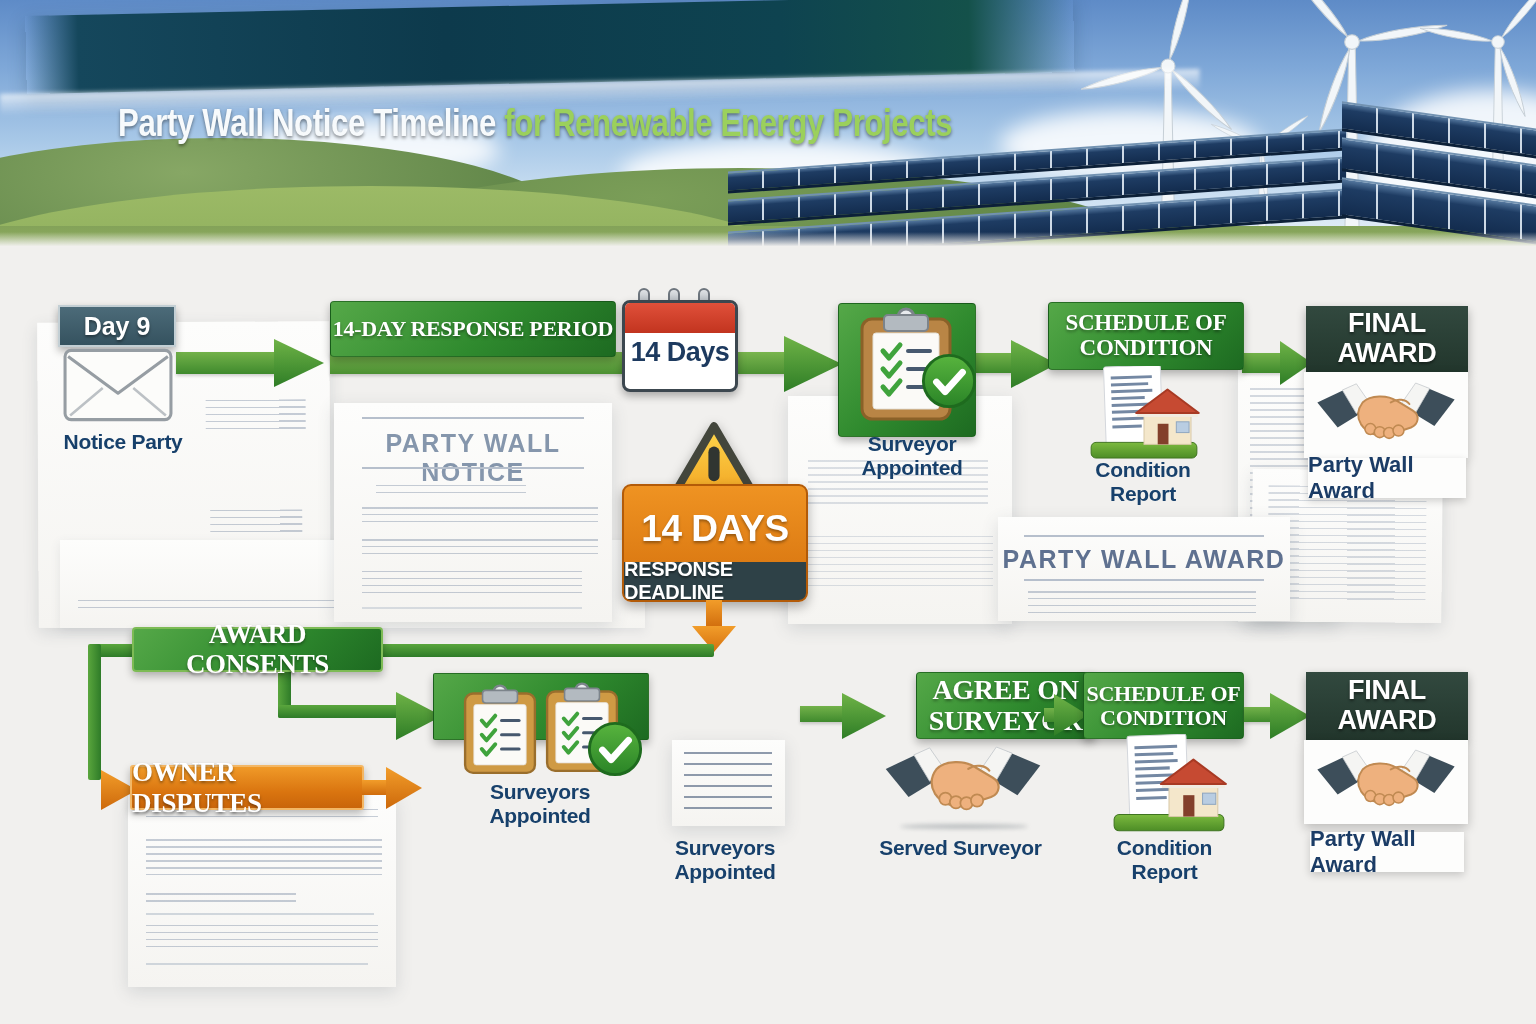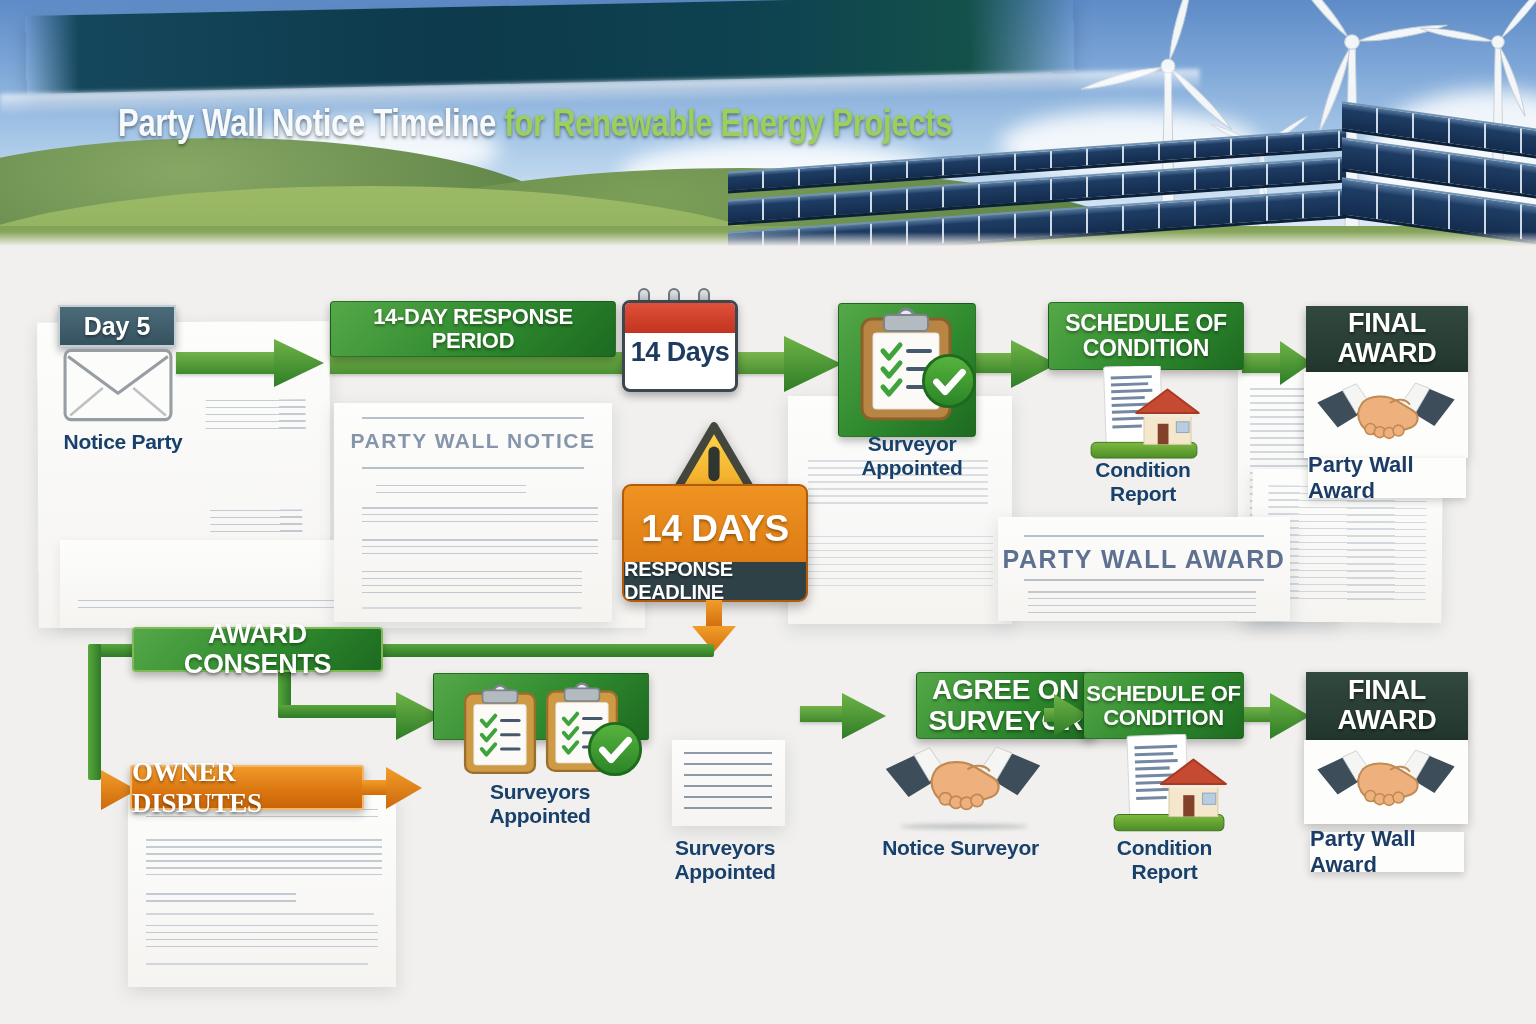--- a/index.html
+++ b/index.html
@@ -55,21 +55,21 @@
     background:linear-gradient(180deg,#f29d2a,#cd690b);filter:drop-shadow(0 2px 2px rgba(0,0,0,.2));}
   .ohead-down{position:absolute;clip-path:polygon(0 0,100% 0,50% 100%);
     background:linear-gradient(180deg,#f29d2a,#d4700d);}
   .gline{position:absolute;background:linear-gradient(180deg,#5aa63d,#2e7b28);border-radius:2px;}
 
   
   .gbox{position:absolute;display:flex;align-items:center;justify-content:center;text-align:center;
     background:linear-gradient(135deg,#55a848 0%,#2f8a2e 55%,#1d6a21 100%);
     color:#fff;font-weight:bold;border-radius:4px;white-space:pre-line;line-height:1.08;
     box-shadow:0 4px 9px rgba(0,0,0,.28);text-shadow:0 2px 3px rgba(0,0,0,.38);
-    border:1px solid rgba(18,75,20,.55);letter-spacing:-.3px;}
+    border:1px solid rgba(18,75,20,.55);letter-spacing:-.3px;font-family:Liberation Serif, serif;}
   .gbox-lite{background:linear-gradient(120deg,#4b9c39 0%,#74ac43 55%,#92c254 100%);}
   .dbox{position:absolute;display:flex;align-items:center;justify-content:center;text-align:center;
     background:linear-gradient(180deg,#32493f,#22362c);color:#fff;font-weight:bold;
     white-space:pre-line;line-height:1.1;box-shadow:0 4px 9px rgba(0,0,0,.3);
     text-shadow:0 2px 3px rgba(0,0,0,.45);letter-spacing:-.3px;}
   .slatebox{position:absolute;display:flex;align-items:center;justify-content:center;
     background:linear-gradient(180deg,#4c6b79,#35525f);color:#fff;font-weight:bold;
     border:2px solid #c3cfd4;box-shadow:0 4px 8px rgba(0,0,0,.3);text-shadow:0 2px 3px rgba(0,0,0,.4);}
   .obox{position:absolute;display:flex;align-items:center;justify-content:center;
     background:linear-gradient(180deg,#f09a28,#d9740f 62%,#c9650a);color:#fff;font-weight:bold;
@@ -173,21 +173,21 @@
     <div class="lines-sm" style="left:172px;top:188px;width:92px;height:24px;"></div>
     <div class="rule" style="left:22px;top:226px;width:230px;opacity:.5;"></div>
     <div class="lines" style="left:22px;top:248px;width:245px;height:34px;"></div>
   </div>
   <div class="sheet" style="left:60px;top:540px;width:585px;height:88px;box-shadow:0 3px 10px rgba(70,80,95,.1);">
     <div class="lines-sm" style="left:18px;top:60px;width:530px;height:10px;"></div>
   </div>
 
   <div class="sheet" style="left:334px;top:403px;width:278px;height:219px;">
     <div class="rule" style="left:28px;top:14px;width:222px;"></div>
-    <div class="doc-title" style="top:26px;font-size:21px;color:#8596ac;">PARTY WALL NOTICE</div>
+    <div class="doc-title" style="top:26px;font-size:25px;color:#8596ac;">PARTY WALL NOTICE</div>
     <div class="rule" style="left:28px;top:64px;width:222px;"></div>
     <div class="lines-sm" style="left:42px;top:82px;width:150px;height:14px;"></div>
     <div class="lines-sm" style="left:28px;top:104px;width:236px;height:20px;"></div>
     <div class="lines-sm" style="left:28px;top:136px;width:236px;height:20px;"></div>
     <div class="lines-sm" style="left:28px;top:168px;width:220px;height:22px;"></div>
     <div class="rule" style="left:28px;top:204px;width:220px;opacity:.5;"></div>
   </div>
 
   <div class="sheet" style="left:788px;top:396px;width:224px;height:228px;">
     <div class="lines-sm" style="left:20px;top:64px;width:180px;height:44px;opacity:.6;"></div>
@@ -219,21 +219,21 @@
 
   <div class="shaft" style="left:176px;top:352px;width:100px;height:22px;"></div>
   <div class="ahead" style="left:274px;top:339px;width:50px;height:48px;"></div>
   <div class="shaft" style="left:330px;top:352px;width:462px;height:22px;background:linear-gradient(180deg,#79b54e,#4c9033);"></div>
   <div class="ahead" style="left:784px;top:336px;width:58px;height:56px;"></div>
   <div class="shaft" style="left:975px;top:353px;width:38px;height:20px;"></div>
   <div class="ahead" style="left:1011px;top:340px;width:46px;height:48px;"></div>
   <div class="shaft" style="left:1242px;top:353px;width:40px;height:20px;"></div>
   <div class="ahead" style="left:1280px;top:341px;width:32px;height:44px;"></div>
 
-  <div class="slatebox" style="left:58px;top:305px;width:118px;height:42px;font-size:25px;">Day 5</div>
+  <div class="slatebox" style="left:58px;top:305px;width:118px;height:42px;font-size:25px;">Day 9</div>
   <svg class="abs" style="left:62px;top:346px;" width="112" height="78" viewBox="0 0 110 76">
     <rect x="3" y="4" width="104" height="68" rx="6" fill="#fcfcfa" stroke="#969da3" stroke-width="3"></rect>
     <path d="M6,10 L55,46 L104,10" fill="none" stroke="#969da3" stroke-width="3" stroke-linejoin="round"></path>
     <path d="M8,68 L40,41 M102,68 L70,41" fill="none" stroke="#bcc1c5" stroke-width="2.5"></path>
   </svg>
   <div class="caption" style="left:40px;top:430px;width:166px;font-size:21px;">Notice Party</div>
 
   <div class="gbox" style="left:330px;top:301px;width:286px;height:56px;font-size:22px;">14-DAY RESPONSE PERIOD</div>
 
   <div class="cal-ring" style="left:638px;top:288px;"></div>
@@ -401,21 +401,21 @@
     <polygon points="178,30 140,14 116,42 152,64" fill="#3d4e5a"></polygon>
     <polygon points="146,16 128,9 110,35 128,47" fill="#f5f5f3" stroke="#c5c9cd"></polygon>
     <path d="M60,34 C70,24 92,24 104,32 L124,44 C134,50 132,62 122,66 L98,74 C82,80 66,74 58,62 C52,52 54,42 60,34 Z" fill="#eeb17e" stroke="#c08a52" stroke-width="2.5"></path>
     <circle cx="70" cy="68" r="7" fill="#eeb17e" stroke="#c08a52" stroke-width="2"></circle>
     <circle cx="82" cy="72" r="7" fill="#eeb17e" stroke="#c08a52" stroke-width="2"></circle>
     <circle cx="94" cy="73" r="7" fill="#eeb17e" stroke="#c08a52" stroke-width="2"></circle>
     <circle cx="106" cy="70" r="7" fill="#eeb17e" stroke="#c08a52" stroke-width="2"></circle>
     <path d="M96,34 C104,28 116,30 120,36" fill="none" stroke="#c08a52" stroke-width="2.5" stroke-linecap="round"></path>
   </svg>
   <div class="shadow-line" style="left:900px;top:824px;width:128px;"></div>
-  <div class="caption" style="left:878px;top:836px;width:165px;font-size:21px;">Notice Surveyor</div>
+  <div class="caption" style="left:878px;top:836px;width:165px;font-size:21px;">Served Surveyor</div>
 
   <div class="shaft" style="left:1044px;top:708px;width:14px;height:14px;"></div>
   <div class="ahead" style="left:1054px;top:694px;width:34px;height:42px;"></div>
 
   <div class="gbox" style="left:1083px;top:672px;width:161px;height:67px;font-size:22px;">SCHEDULE OF
 CONDITION</div>
   <svg class="abs" style="left:1108px;top:734px;" width="122" height="100" viewBox="0 0 120 96">
     <defs>
         <linearGradient id="gb2" x1="0" y1="0" x2="0" y2="1">
           <stop offset="0" stop-color="#7cba3f"></stop>

